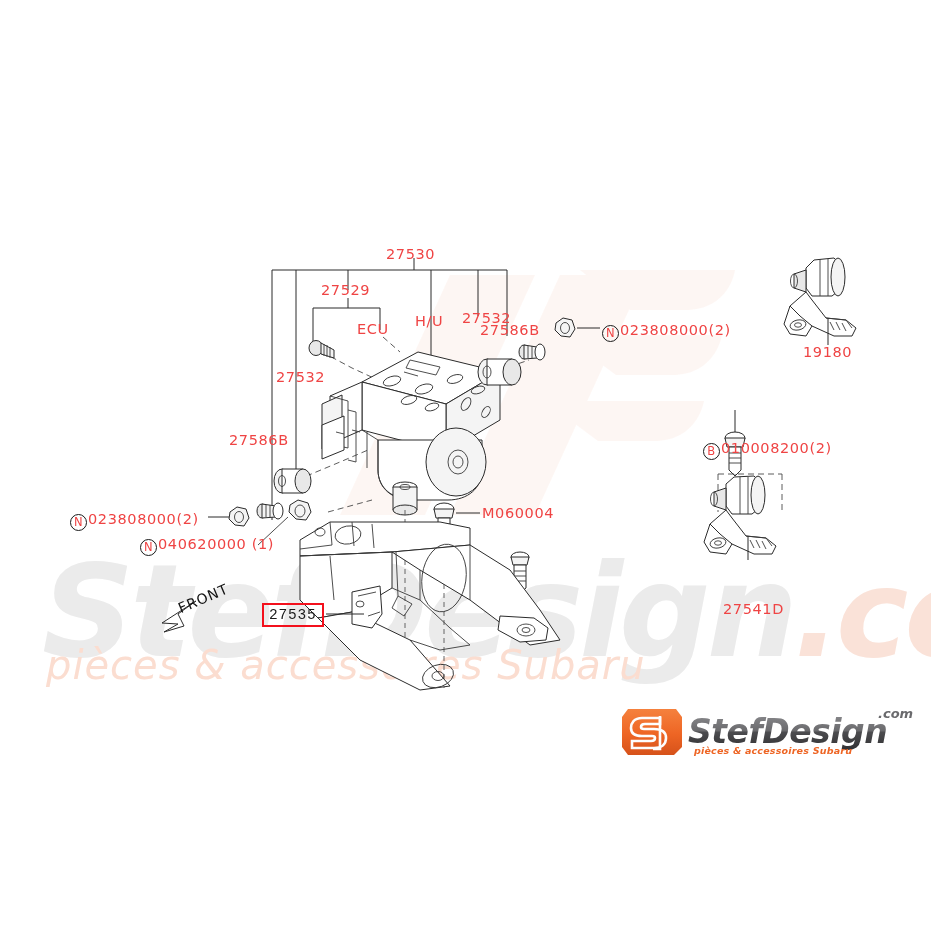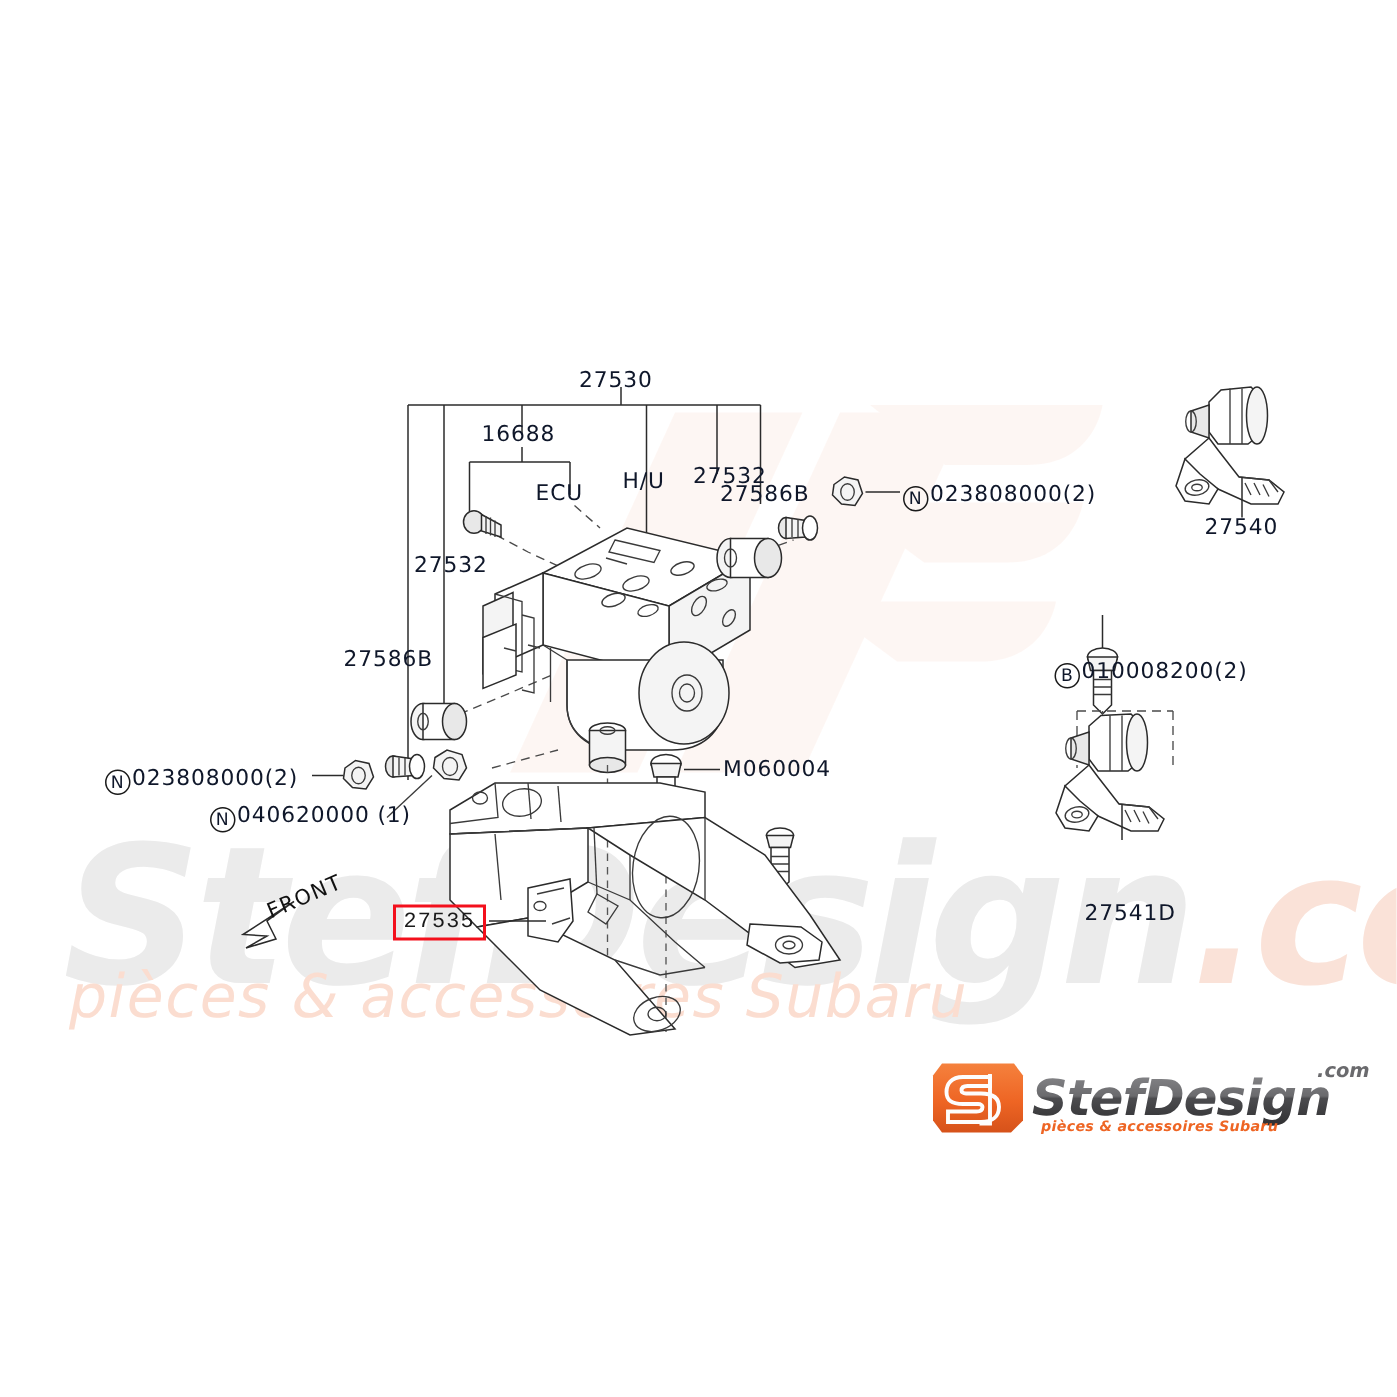--- a/index.html
+++ b/index.html
@@ -38,21 +38,21 @@
   .ln-dash{stroke:#4a4a4a;stroke-width:.9;fill:none;stroke-dasharray:6 4;}
   .ln-dashfine{stroke:#555;stroke-width:.9;fill:none;stroke-dasharray:5 4;}
   .pt{fill:#ffffff;stroke:#2b2b2b;stroke-width:1;}
   .pt-sh{fill:#f4f4f4;stroke:#2b2b2b;stroke-width:1;}
   .pt-dk{fill:#e8e8e8;stroke:#2b2b2b;stroke-width:1;}
 
   
   .lbl{
     position:absolute;
     font-family:"DejaVu Sans","Liberation Sans",sans-serif;
-    font-size:14.5px;color:#0f172a;white-space:nowrap;
+    font-size:14.5px;color:#ef4444;white-space:nowrap;
     letter-spacing:.6px;
   }
   .lbl-hl{
     position:absolute;
     font-family:"DejaVu Sans","Liberation Sans",sans-serif;
     font-size:14.5px;color:#1a1a1a;white-space:nowrap;letter-spacing:.8px;
     border:2.5px solid #f3101c;background:transparent;
     padding:2px 5px 2px 5px;
   }
   .circ-prefix{
@@ -322,21 +322,21 @@
       <path class="ln-thin" d="M750 540 L754 548 M756 540 L760 548 M762 541 L766 549"></path>
       <path class="pt" d="M710 524 L720 534 L732 544 L726 554 L710 552 L704 542 Z"></path>
       <ellipse class="ln-thin" cx="718" cy="543" rx="8" ry="5" transform="rotate(-12 718 543)"></ellipse>
       <ellipse class="ln-thin" cx="718" cy="543" rx="3.5" ry="2.2"></ellipse>
       <line class="ln" x1="748" y1="536" x2="748" y2="560"></line>
     </g>
 
   </svg>
 
   <div class="lbl" style="left:386px;top:246px;">27530</div>
-  <div class="lbl" style="left:321px;top:282px;">16688</div>
+  <div class="lbl" style="left:321px;top:282px;">27529</div>
   <div class="lbl" style="left:357px;top:321px;">ECU</div>
   <div class="lbl" style="left:415px;top:295px;margin-top:18px;">H/U</div>
   <div class="lbl" style="left:462px;top:310px;">27532</div>
   <div class="lbl" style="left:480px;top:322px;">27586B</div>
   <div class="lbl" style="left:276px;top:369px;">27532</div>
   <div class="lbl" style="left:229px;top:432px;">27586B</div>
 
   <div class="lbl" style="left:602px;top:322px;">
     <span class="circ-prefix">N</span><span>023808000(2)</span>
   </div>
@@ -347,21 +347,21 @@
 
   <div class="lbl" style="left:70px;top:511px;">
     <span class="circ-prefix">N</span><span>023808000(2)</span>
   </div>
 
   <div class="lbl" style="left:140px;top:536px;">
     <span class="circ-prefix">N</span><span>040620000 (1)</span>
   </div>
 
   <div class="lbl" style="left:482px;top:505px;">M060004</div>
-  <div class="lbl" style="left:803px;top:344px;">27540</div>
+  <div class="lbl" style="left:803px;top:344px;">19180</div>
   <div class="lbl" style="left:723px;top:558px;margin-top:43px;">27541D</div>
 
   <div class="lbl-hl" style="left:262px;top:603px;font-family:Liberation Mono, monospace;">27535</div>
 
   <div class="front-txt" style="left:182px;top:600px;">FRONT</div>
 
   <svg id="brand-logo" viewBox="0 0 300 58">
     <defs>
       <linearGradient id="og" x1="0" y1="0" x2="0" y2="1">
         <stop offset="0" stop-color="#f5813d"></stop>

